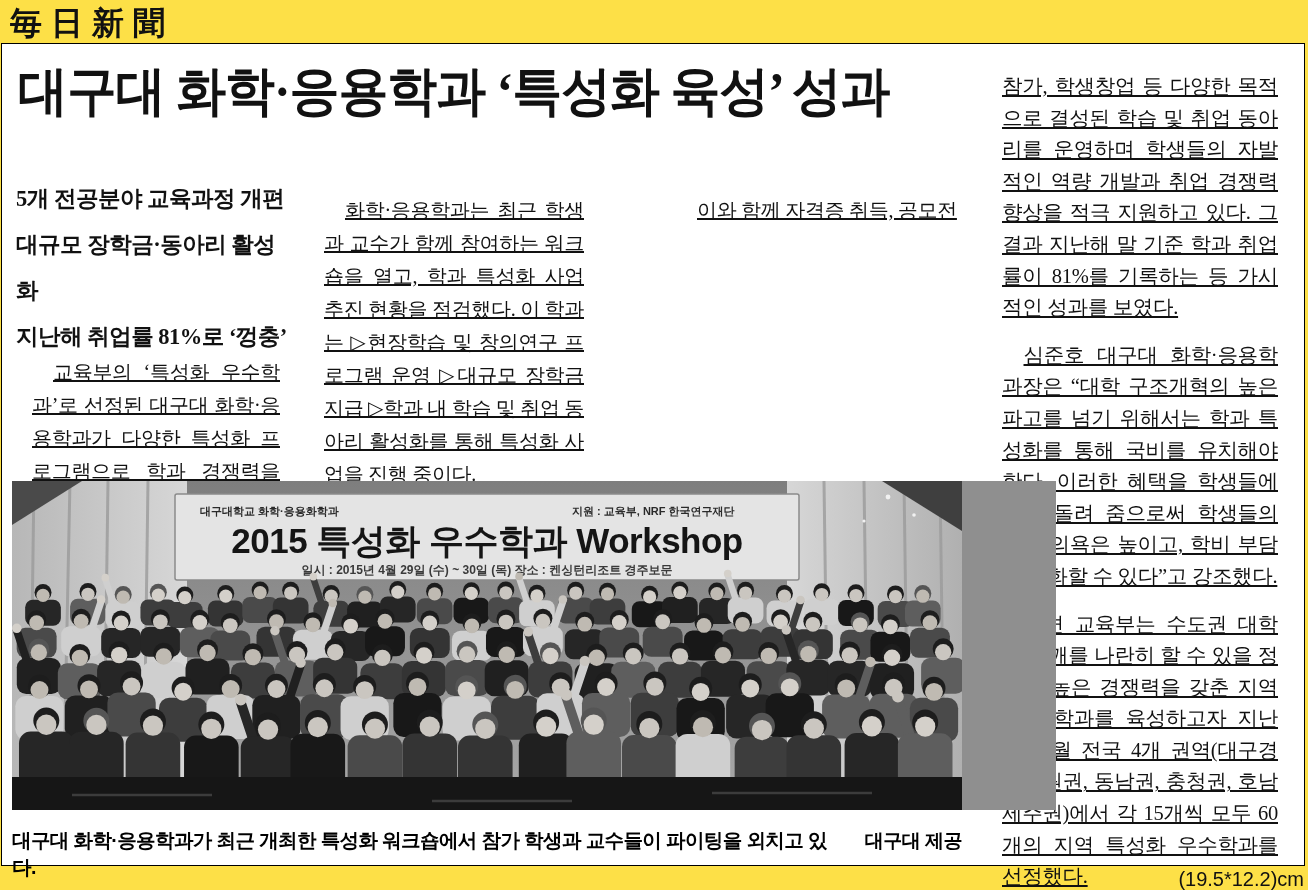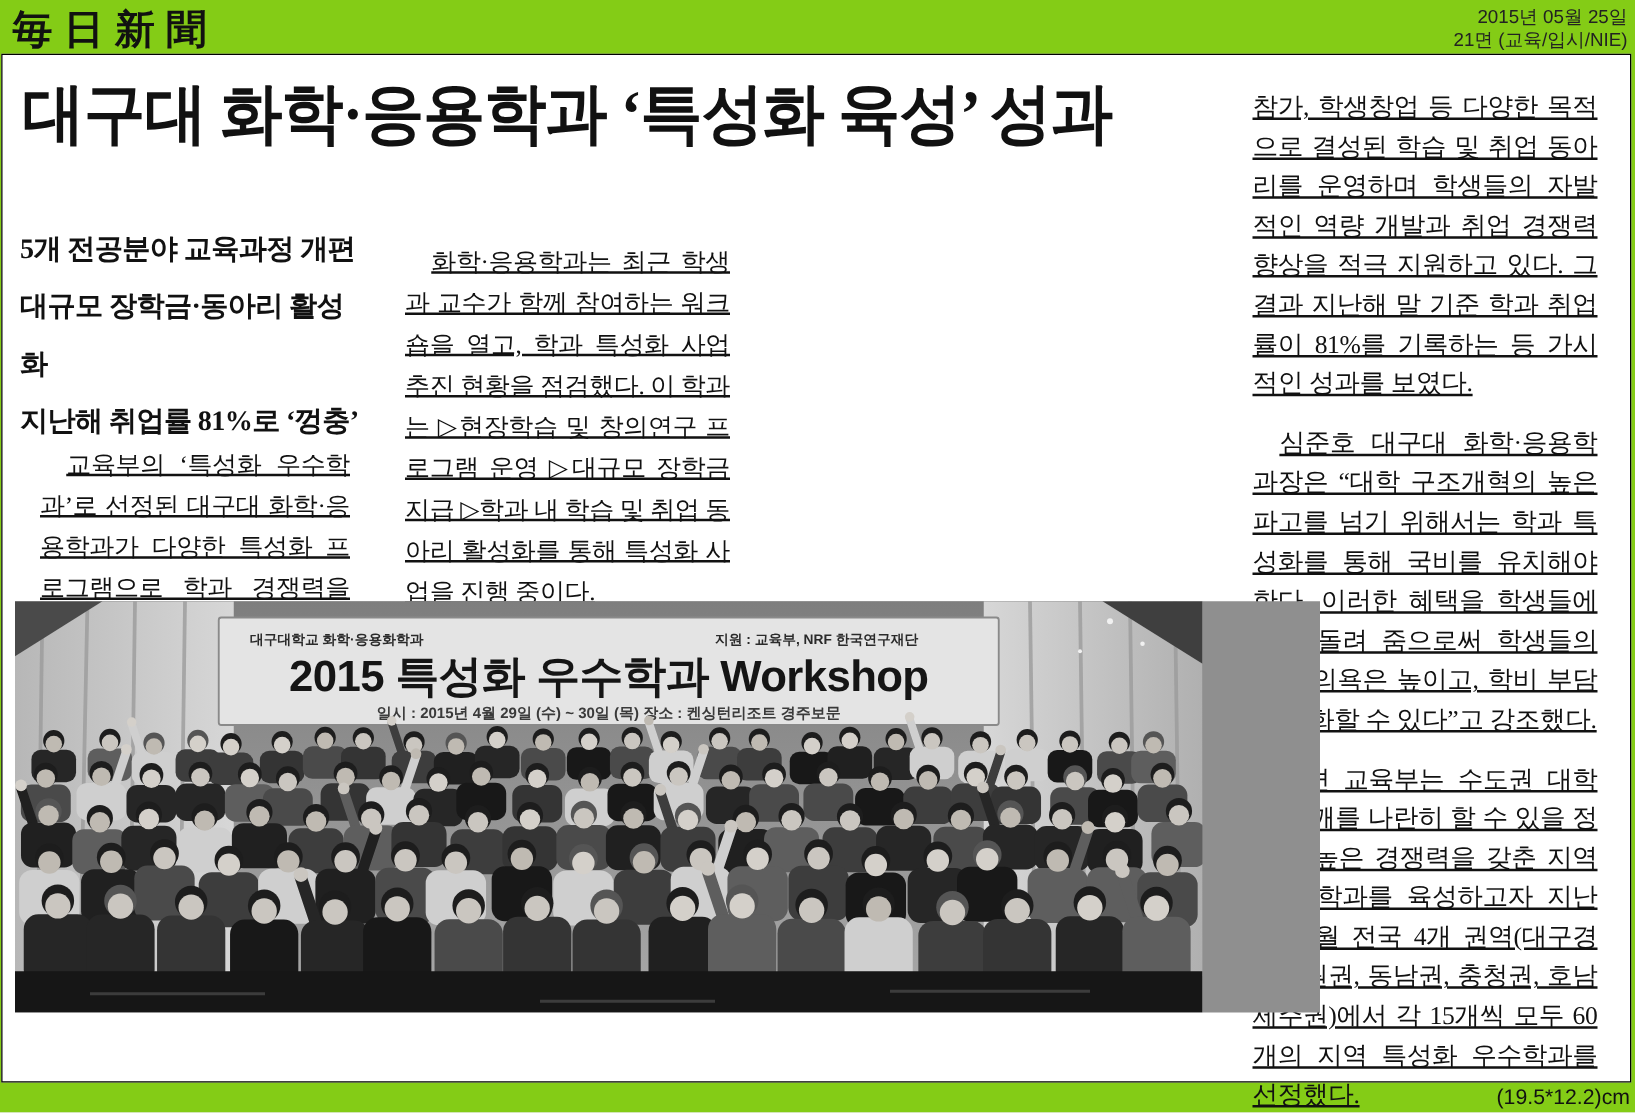--- a/index.html
+++ b/index.html
@@ -1,16 +1,16 @@
 <!DOCTYPE html>
 <html><head>
 <meta charset="utf-8">
 <style>
   html,body{margin:0;padding:0;background:#e9e9e9;}
-  #page{position:relative;width:1308px;height:890px;background:#84cc16;overflow:hidden;
+  #page{position:relative;width:1308px;height:890px;background:#fde047;overflow:hidden;
         font-family:"Liberation Serif","DejaVu Serif",serif;color:#111;}
   
   .logo{position:absolute;left:10px;top:2px;font-size:32px;font-weight:bold;
         letter-spacing:9px;font-family:"Liberation Serif","DejaVu Serif",serif;}
   .dateblock{position:absolute;right:6px;top:4px;text-align:right;line-height:19px;
         font-size:15px;font-family:"Liberation Sans","DejaVu Sans",sans-serif;color:#222;}
   
   .box{position:absolute;left:1px;top:43px;width:1302px;height:821px;border:1.5px solid #000;background:#fff;}
   .headline{position:absolute;left:18px;top:56px;width:1000px;font-size:53px;font-weight:bold;
         letter-spacing:-1px;transform:scaleX(.94);transform-origin:left center;white-space:nowrap;}
@@ -26,39 +26,35 @@
   .byline{margin-top:10px;text-align:center;text-indent:0!important;
         font-family:"Liberation Sans","DejaVu Sans",sans-serif;font-weight:bold;font-size:20px;}
   
   .photo{position:absolute;left:12px;top:481px;width:1044px;height:329px;background:#8f8f8f;}
   .photo svg{display:block;}
   .caption-row{position:absolute;left:12px;top:827px;width:950px;display:flex;
         justify-content:space-between;align-items:baseline;
         font-family:"Liberation Sans","DejaVu Sans",sans-serif;}
   .caption{font-size:19.5px;font-weight:bold;letter-spacing:-0.6px;color:#000;}
   .credit{font-size:19px;font-weight:bold;letter-spacing:-0.5px;color:#000;white-space:nowrap;margin-left:20px;}
-  .sizelabel{position:absolute;right:4px;top:868px;font-size:17px;
+  .sizelabel{position:absolute;right:4px;top:868px;font-size:20px;
         font-family:"Liberation Sans","DejaVu Sans",sans-serif;color:#111;}
   
   text{font-family:"Liberation Sans","DejaVu Sans",sans-serif;fill:#1a1a1a;}
   .b-small{font-size:11px;font-weight:bold;fill:#2a2a2a;}
   .b-title{font-size:35px;font-weight:bold;fill:#151515;letter-spacing:-0.5px;}
   .b-detail{font-size:12px;font-weight:bold;fill:#3a3a3a;}
 </style>
 </head>
 <body>
 
 <div id="page">
 
   <div class="logo">毎日新聞</div>
 
-  <div class="dateblock">
-    <div>2015년 05월 25일</div>
-    <div>21면 (교육/입시/NIE)</div>
-  </div>
 
   <div class="box"></div>
 
   <div class="headline">대구대 화학·응용학과 ‘특성화 육성’ 성과</div>
 
   <div class="subhead">
     <div>5개 전공분야 교육과정 개편</div>
     <div>대규모 장학금·동아리 활성화</div>
     <div>지난해 취업률 81%로 ‘껑충’</div>
   </div>
@@ -66,20 +62,21 @@
   <div id="col1" class="bodycol">
     <p>교육부의 ‘특성화 우수학과’로 선정된 대구대 화학·응용학과가 다양한 특성화 프로그램으로 학과 경쟁력을 높이고 있다.</p>
   </div>
 
   <div id="col2" class="bodycol">
     <p>화학·응용학과는 최근 학생과 교수가 함께 참여하는 워크숍을 열고, 학과 특성화 사업 추진 현황을 점검했다. 이 학과는 ▷현장학습 및 창의연구 프로그램 운영 ▷대규모 장학금 지급 ▷학과 내 학습 및 취업 동아리 활성화를 통해 특성화 사업을 진행 중이다.</p>
     <p>그동안 자연과학 5개 전공분야</p>
   </div>
 
   <div id="col3" class="bodycol">
+    <p>이와 함께 자격증 취득, 공모전</p>
   </div>
 
   <div id="col4" class="bodycol">
     <p class="cont">참가, 학생창업 등 다양한 목적으로 결성된 학습 및 취업 동아리를 운영하며 학생들의 자발적인 역량 개발과 취업 경쟁력 향상을 적극 지원하고 있다. 그 결과 지난해 말 기준 학과 취업률이 81%를 기록하는 등 가시적인 성과를 보였다.</p>
     <p>심준호 대구대 화학·응용학과장은 “대학 구조개혁의 높은 파고를 넘기 위해서는 학과 특성화를 통해 국비를 유치해야 한다. 이러한 혜택을 학생들에게 되돌려 줌으로써 학생들의 학습 의욕은 높이고, 학비 부담은 완화할 수 있다”고 강조했다.</p>
     <p>한편 교육부는 수도권 대학과 어깨를 나란히 할 수 있을 정도로 높은 경쟁력을 갖춘 지역대학 학과를 육성하고자 지난해 10월 전국 4개 권역(대구경북강원권, 동남권, 충청권, 호남제주권)에서 각 15개씩 모두 60개의 지역 특성화 우수학과를 선정했다.</p>
     <p class="byline">이상준 기자</p>
   </div>
 
   <div class="photo">
@@ -494,15 +491,19 @@
 
       <rect x="0" y="296" width="950" height="33" fill="#161616"></rect>
       <g stroke="#4d4d4d" stroke-width="2.5" opacity=".7">
         <line x1="60" y1="314" x2="200" y2="314"></line>
           <line x1="420" y1="320" x2="560" y2="320"></line>
         <line x1="700" y1="312" x2="860" y2="312"></line>
       </g>
     </svg>
   </div>
 
+  <div class="caption-row">
+    <div class="caption">대구대 화학·응용학과가 최근 개최한 특성화 워크숍에서 참가 학생과 교수들이 파이팅을 외치고 있다.</div>
+    <div class="credit">대구대 제공</div>
+  </div>
 
   <div class="sizelabel">(19.5*12.2)cm</div>
 </div>
 
 </body></html>

